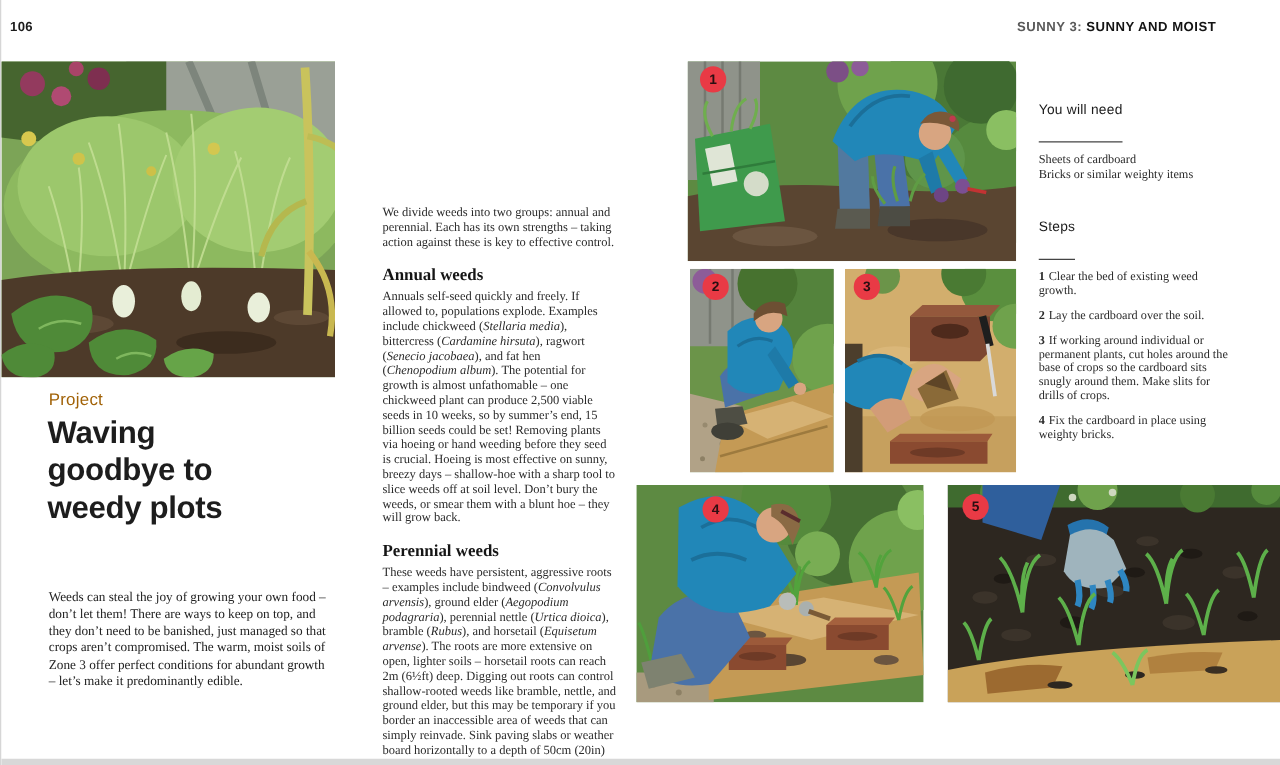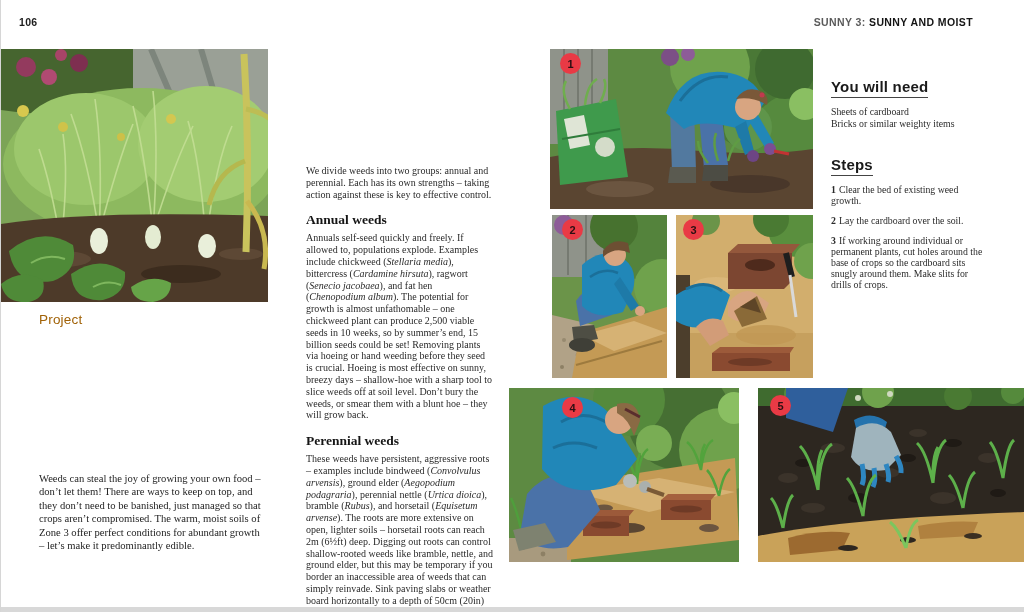--- a/index.html
+++ b/index.html
@@ -20,42 +20,42 @@
 
   
   .article{width:187px;color:#2a2a2a;font-family:"Liberation Serif",serif;}
   .article .lead{font-size:10px;line-height:11.8px;margin:0 0 10px 0;}
   .article h3{font-family:"Liberation Serif",serif;font-size:13.5px;line-height:15px;
               font-weight:bold;color:#151515;margin:12px 0 5px 0;}
   .article p.body{font-size:10px;line-height:11.8px;margin:0;}
 
   
   .sidebar{width:156px;color:#2a2a2a;}
-  .side-head{display:inline-block;font-size:15px;font-weight:bold;color:#1a1a1a;
-             letter-spacing:.2px;padding-bottom:2px;border-bottom:1.5px solid #444;margin:0;}
+  .side-head{display:inline-block;font-size:11px;font-weight:normal;color:#1a1a1a;
+             letter-spacing:.2px;padding-bottom:19px;border-bottom:1.5px solid #444;margin:0;}
   .need-list{font-family:"Liberation Serif",serif;font-size:9.8px;line-height:12.2px;margin-top:8px;}
   .steps-block{margin-top:26px;}
   .step{font-family:"Liberation Serif",serif;font-size:9.8px;line-height:10.9px;margin-top:9px;width:156px;}
   .step b{font-family:"Liberation Serif",serif;margin-right:3px;}
 
   
   .photo{position:absolute;overflow:hidden;}
   .photo svg{display:block;width:100%;height:100%;}
   .badge{position:absolute;width:21px;height:21px;border-radius:50%;background:#e93a45;
          color:#2b0f12;font-size:11px;font-weight:bold;display:flex;align-items:center;
          justify-content:center;font-family:"Liberation Sans",sans-serif;}
 
   .bottom-strip{position:absolute;left:0;top:607px;width:1024px;height:5px;background:#d8d8d8;}
 </style>
 </head>
 <body>
 
 <div id="spread">
 
-  <div class="abs pagenum" style="left:18px;top:16px;">106</div>
+  <div class="abs pagenum" style="left:7px;top:16px;">106</div>
   <div class="abs runhead" style="right:52px;top:16px;">
     <span class="zone">SUNNY 3:</span>
     <span class="zonetitle"> </span><span class="zonetitle">SUNNY AND MOIST</span>
   </div>
   <div class="abs pagenum" style="left:1028px;top:16px;">107</div>
 
   <div class="photo" style="left:0;top:49px;width:267px;height:253px;">
     <svg viewBox="0 0 267 253" preserveAspectRatio="none">
       <rect width="267" height="253" fill="#7ca457"></rect>
       <rect x="100" y="0" width="167" height="78" fill="#9aa096"></rect>
@@ -99,20 +99,21 @@
       <path d="M30,214 q16,-10 34,-4 M92,238 q14,-8 28,-2" stroke="#7fb75e" stroke-width="2" fill="none"></path>
       <path d="M130,238 q20,-14 40,-4 q0,16 -18,19 q-20,0 -22,-15z" fill="#66a448"></path>
       <path d="M243,5 q6,95 2,198" stroke="#c9c35c" stroke-width="7" fill="none"></path>
       <path d="M245,60 q35,6 48,46" stroke="#bdbd54" stroke-width="5" fill="none"></path>
       <path d="M244,112 q-28,10 -36,44" stroke="#b5b84e" stroke-width="5" fill="none"></path>
       <path d="M246,152 q24,30 17,68" stroke="#c9b850" stroke-width="5" fill="none"></path>
     </svg>
   </div>
 
   <div class="abs project-label" style="left:38px;top:312px;">Project</div>
+  <h1 class="abs project-title" style="left:37px;top:331px;margin:0;">Waving goodbye to weedy plots</h1>
   <p class="abs intro" style="left:38px;top:472px;margin:0;">Weeds can steal the joy of growing your own food – don’t let them! There are ways to keep on top, and they don’t need to be banished, just managed so that crops aren’t compromised. The warm, moist soils of Zone 3 offer perfect conditions for abundant growth – let’s make it predominantly edible.</p>
 
   <div class="abs article" style="left:305px;top:165px;">
     <p class="lead">We divide weeds into two groups: annual and perennial. Each has its own strengths – taking action against these is key to effective control.</p>
     <h3>Annual weeds</h3>
     <p class="body">Annuals self-seed quickly and freely. If allowed to, populations explode. Examples include chickweed (<i>Stellaria media</i>), bittercress (<i>Cardamine hirsuta</i>), ragwort (<i>Senecio jacobaea</i>), and fat hen (<i>Chenopodium album</i>). The potential for growth is almost unfathomable – one chickweed plant can produce 2,500 viable seeds in 10 weeks, so by summer’s end, 15 billion seeds could be set! Removing plants via hoeing or hand weeding before they seed is crucial. Hoeing is most effective on sunny, breezy days – shallow-hoe with a sharp tool to slice weeds off at soil level. Don’t bury the weeds, or smear them with a blunt hoe – they will grow back.</p>
     <h3>Perennial weeds</h3>
     <p class="body">These weeds have persistent, aggressive roots – examples include bindweed (<i>Convolvulus arvensis</i>), ground elder (<i>Aegopodium podagraria</i>), perennial nettle (<i>Urtica dioica</i>), bramble (<i>Rubus</i>), and horsetail (<i>Equisetum arvense</i>). The roots are more extensive on open, lighter soils – horsetail roots can reach 2m (6½ft) deep. Digging out roots can control shallow-rooted weeds like bramble, nettle, and ground elder, but this may be temporary if you border an inaccessible area of weeds that can simply reinvade. Sink paving slabs or weather board horizontally to a depth of 50cm (20in) along these boundaries.</p>
   </div>
 
@@ -342,17 +343,18 @@
     <h4 class="side-head">You will need</h4>
     <div class="need-list">
       <div>Sheets of cardboard</div>
       <div>Bricks or similar weighty items</div>
     </div>
     <div class="steps-block">
       <h4 class="side-head">Steps</h4>
       <div class="step"><b>1</b><span>Clear the bed of existing weed growth.</span></div>
       <div class="step"><b>2</b><span>Lay the cardboard over the soil.</span></div>
       <div class="step"><b>3</b><span>If working around individual or permanent plants, cut holes around the base of crops so the cardboard sits snugly around them. Make slits for drills of crops.</span></div>
+      <div class="step"><b>4</b><span>Fix the cardboard in place using weighty bricks.</span></div>
     </div>
   </div>
 
   <div class="bottom-strip"></div>
 </div>
 
 </body></html>

